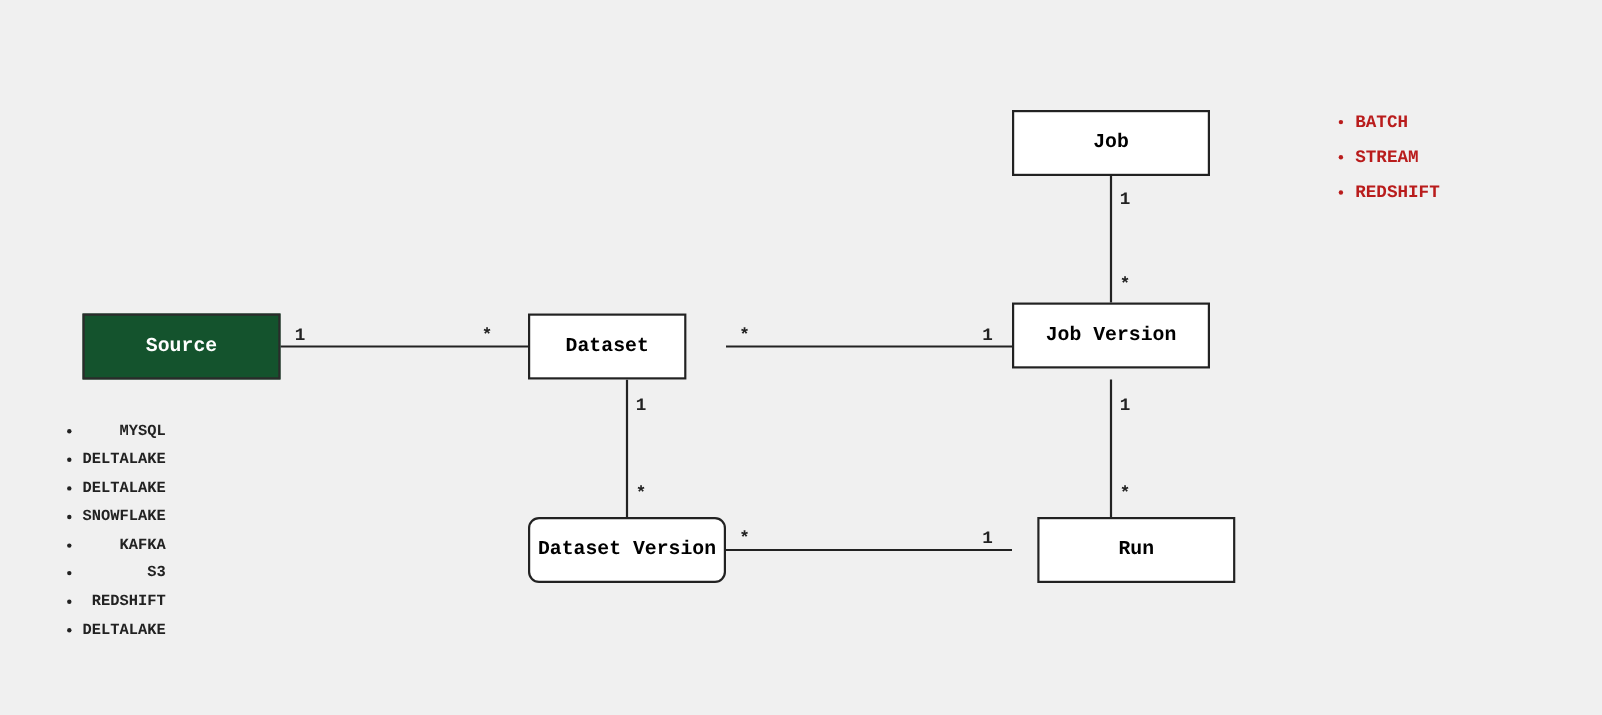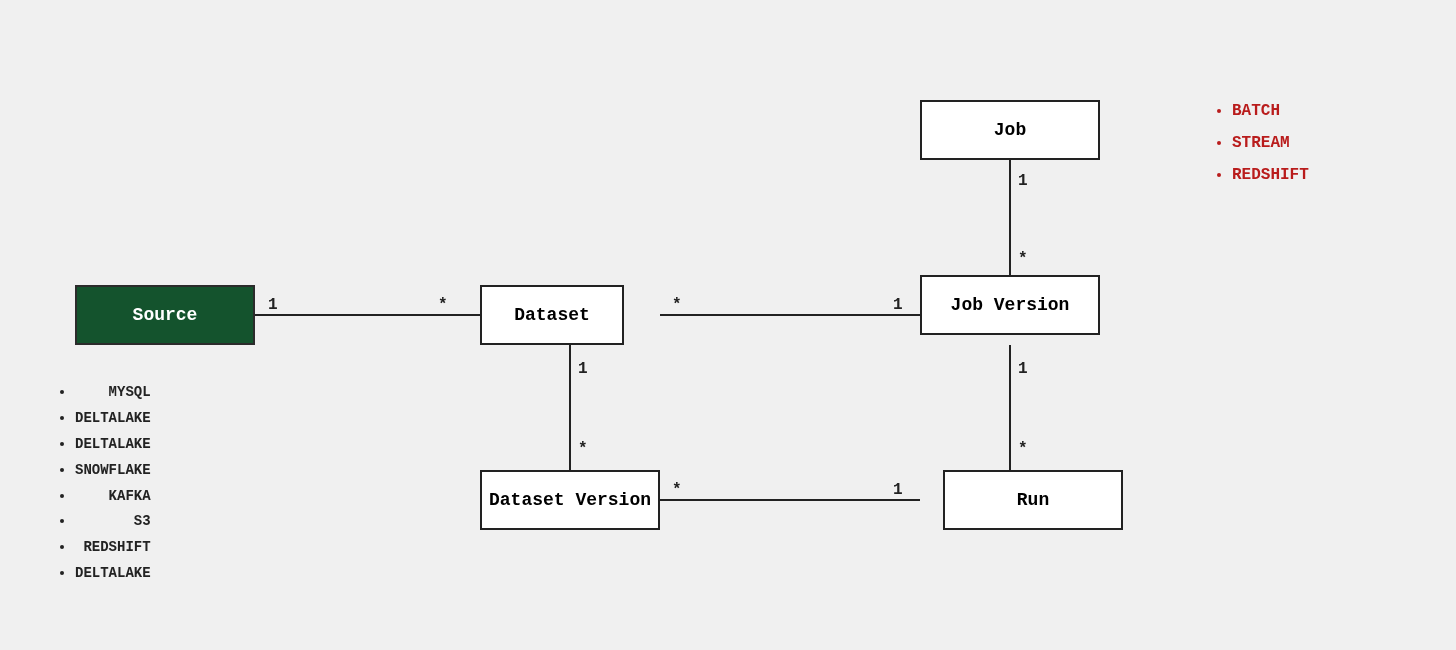--- a/index.html
+++ b/index.html
@@ -61,20 +61,21 @@
       height: 60px;
       left: 920px;
       top: 275px;
     }
 
     .box-dataset-version {
       width: 180px;
       height: 60px;
       left: 480px;
       top: 470px;
+      border-radius: 10px;
     }
 
     .box-run {
       width: 180px;
       height: 60px;
       left: 943px;
       top: 470px;
     }
 
     

